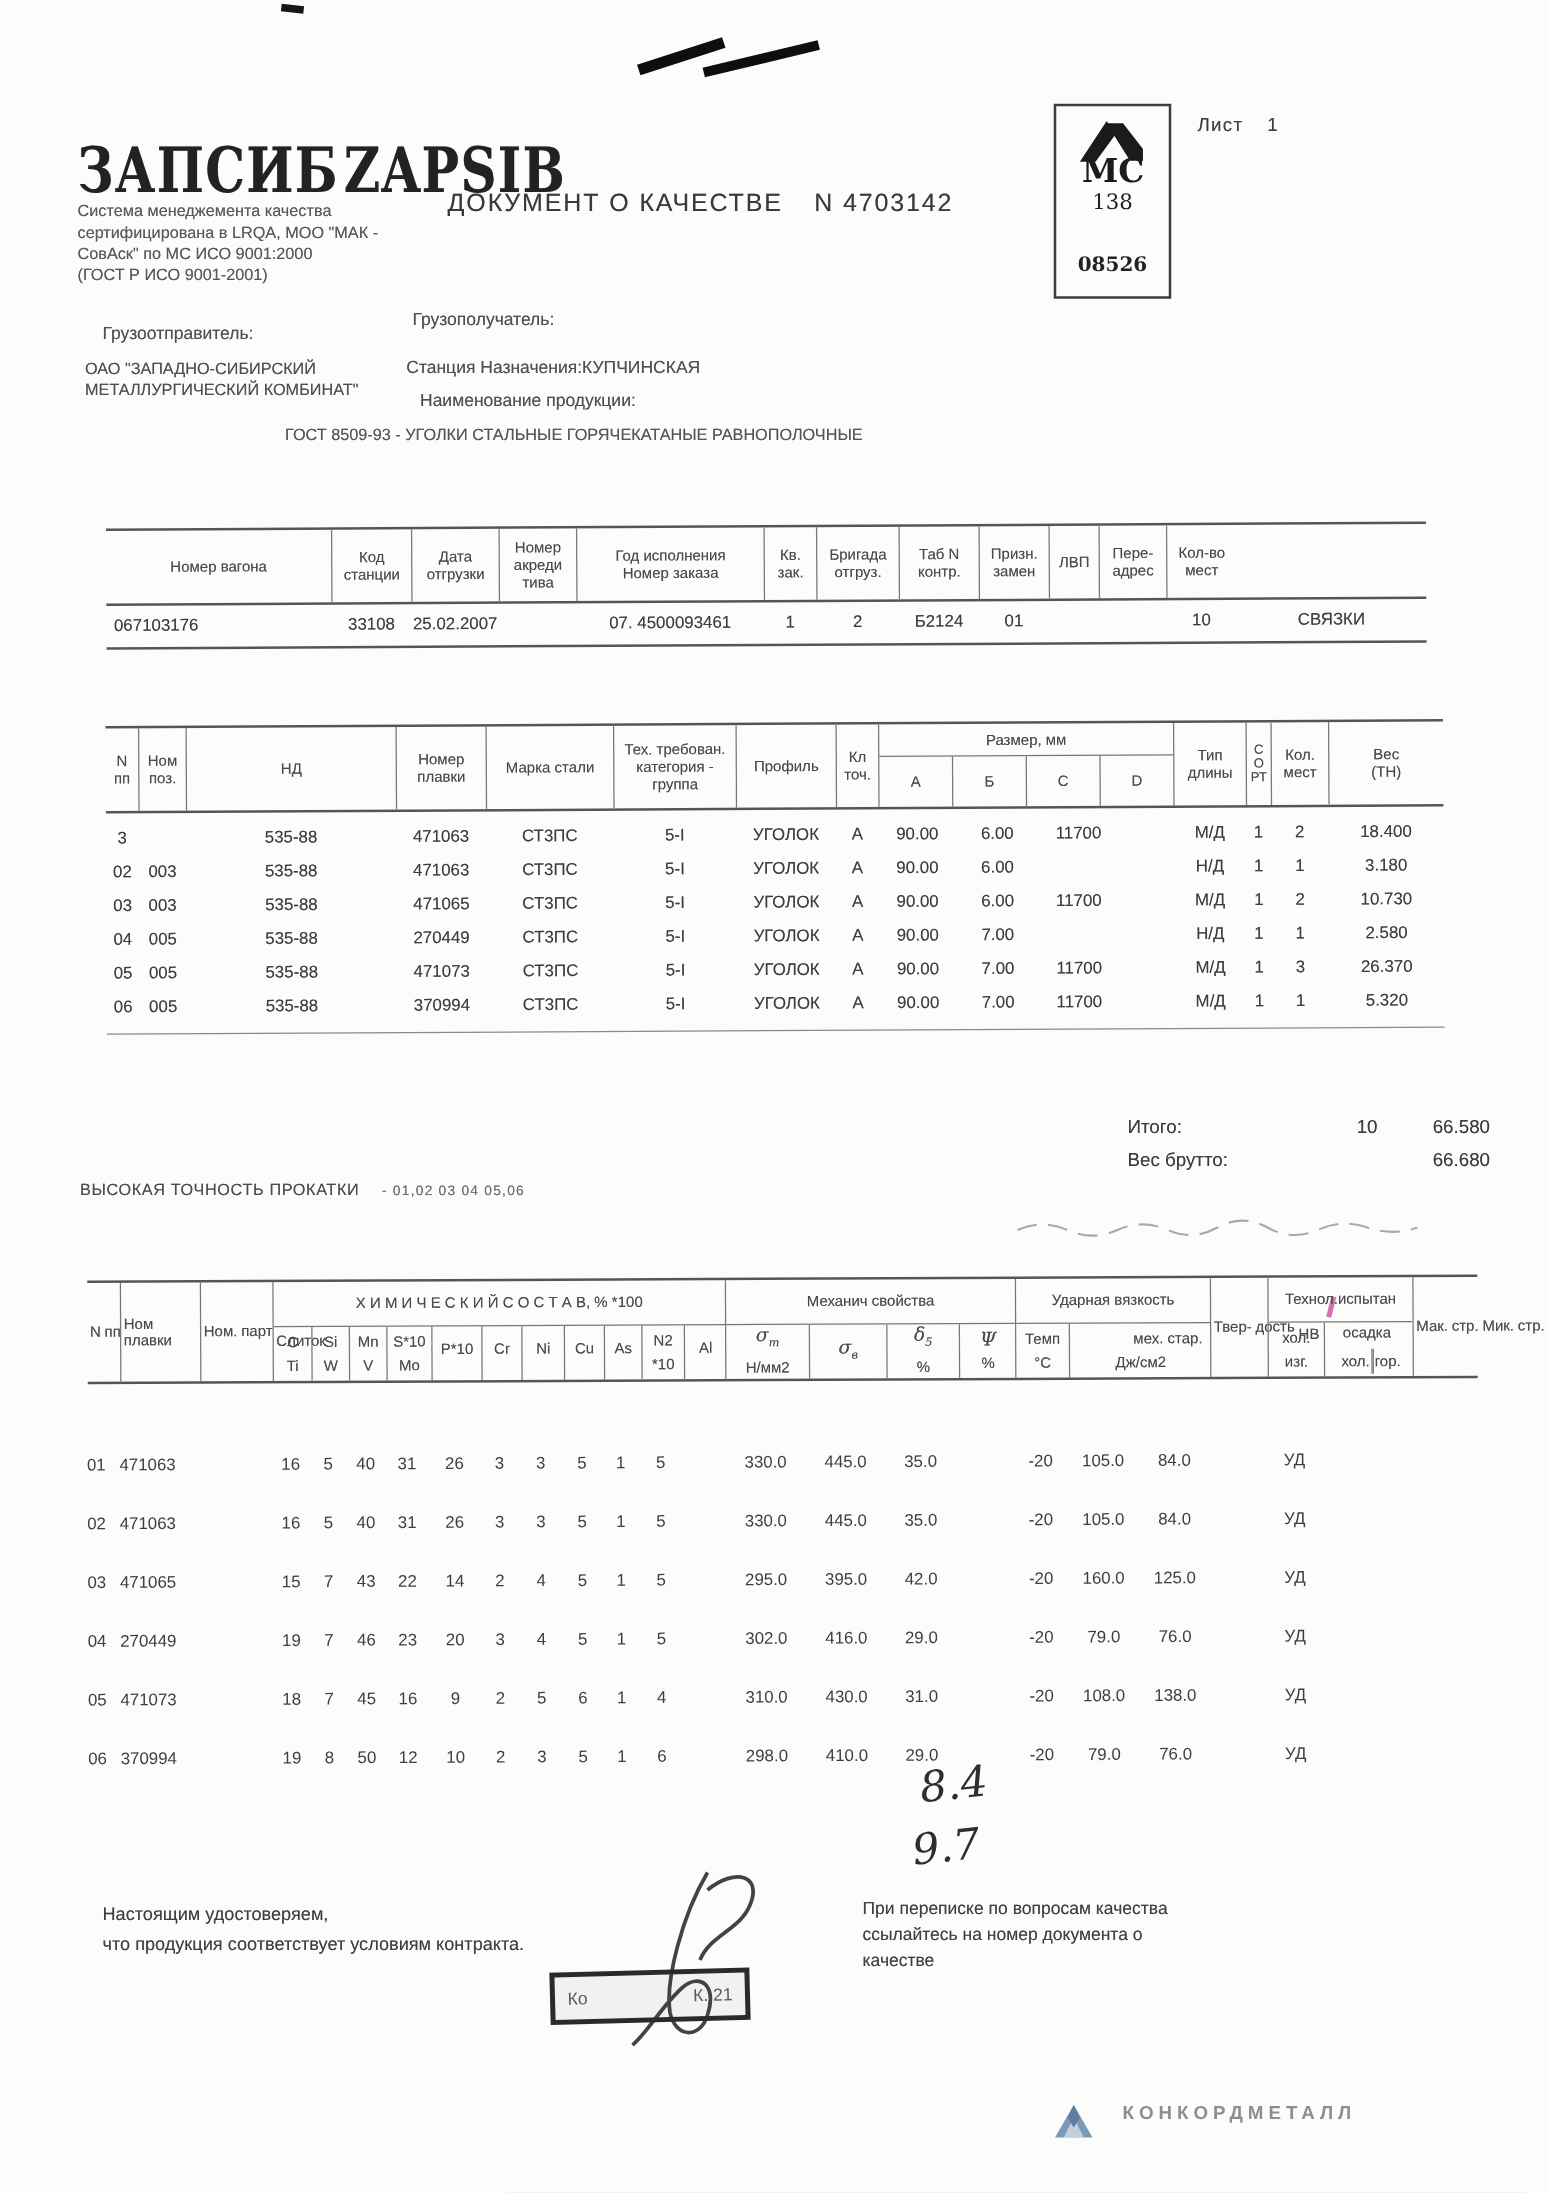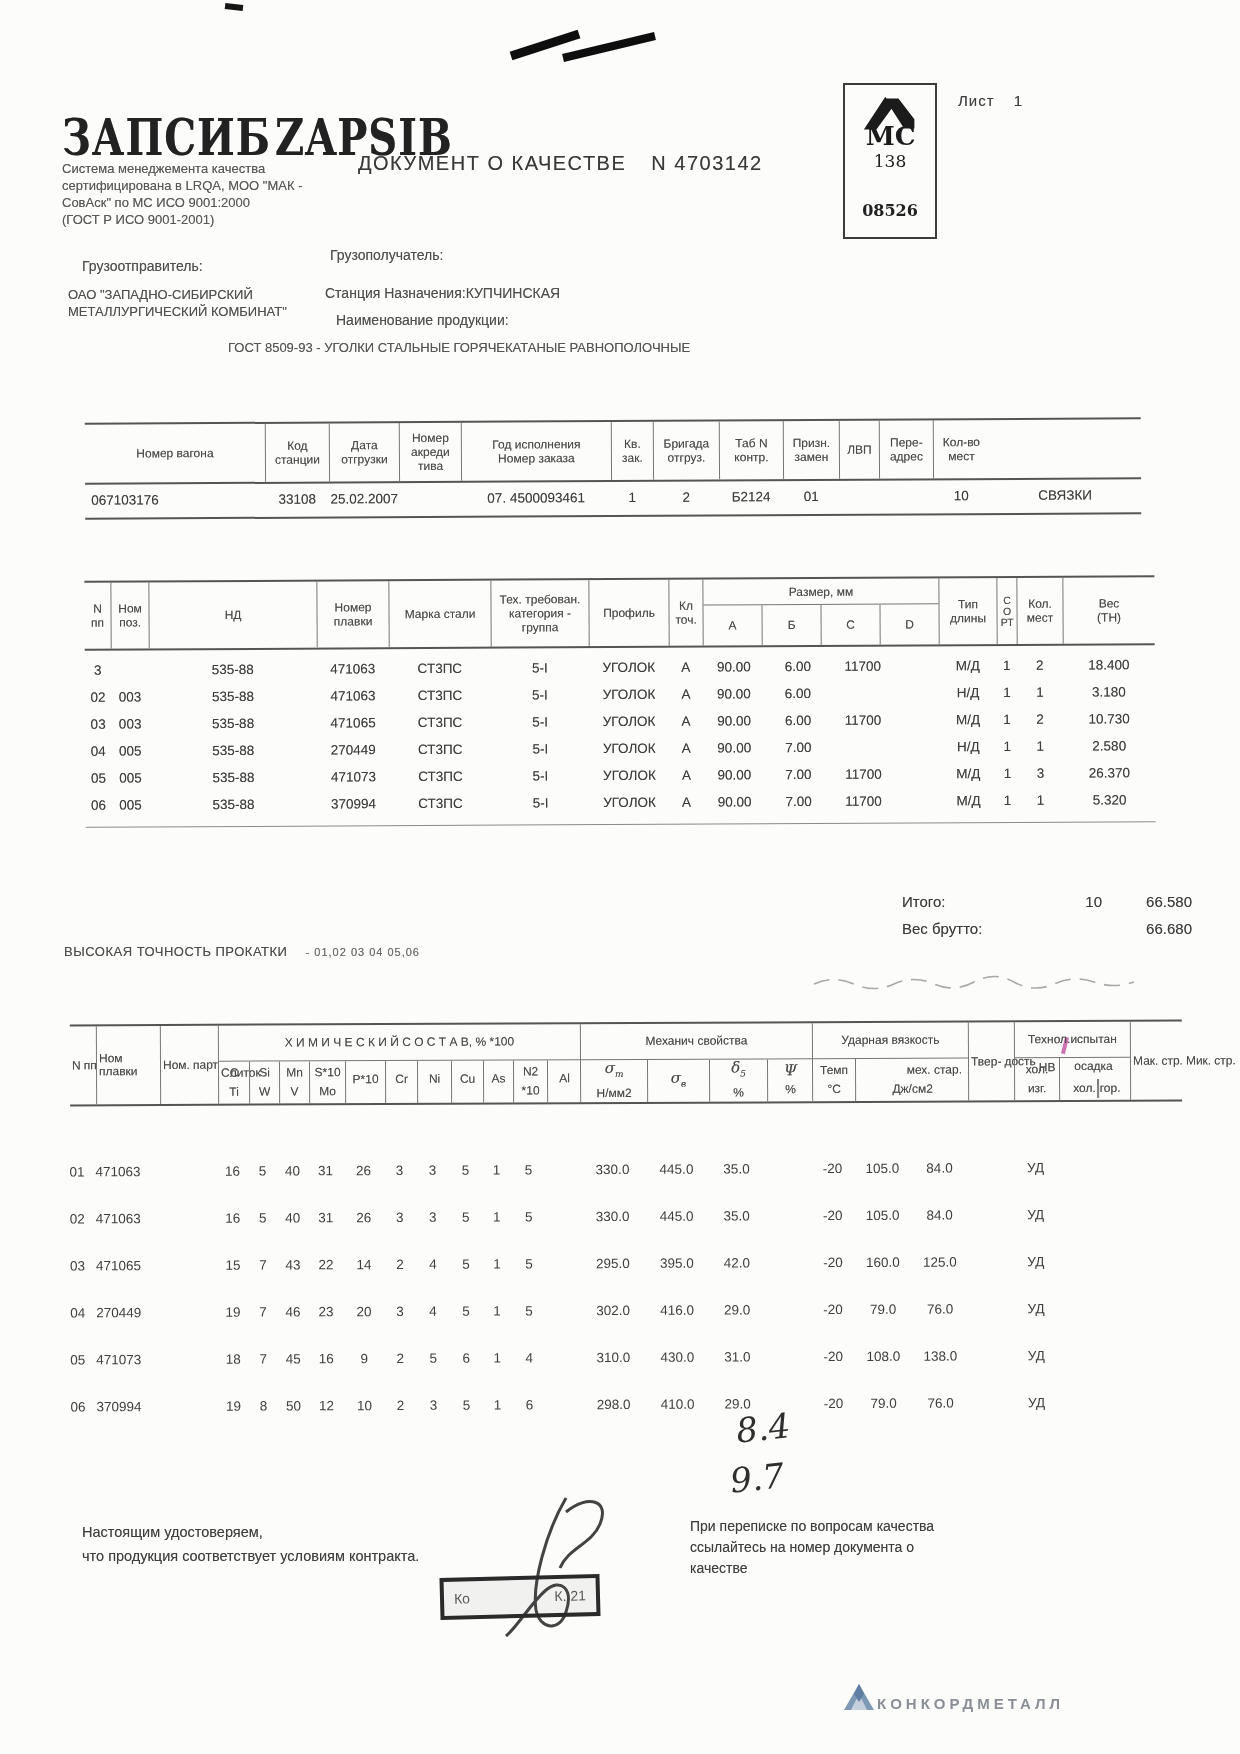--- a/index.html
+++ b/index.html
@@ -69,21 +69,21 @@
   .totals .row{display:grid;grid-template-columns:140px 60px 90px;}
   .totals .num{text-align:right;}
   .note{font-size:13px;letter-spacing:.5px;color:#4c4c4c;}
   .note small{font-size:11px;color:#6b6b6b;letter-spacing:1px;}
   .hand{font-family:"DejaVu Serif",serif;font-style:italic;font-size:34px;color:#2e2e2e;transform:rotate(-6deg);}
   .attest{font-size:14.5px;line-height:24px;color:#3f3f3f;}
   .corr{font-size:14px;line-height:21px;color:#3f3f3f;}
   .cstamp{width:160px;height:42px;border:4px solid #2a2a2a;transform:rotate(-1.5deg);
     display:flex;align-items:center;justify-content:space-between;padding:0 10px;
     font-size:14px;color:#5a5a5a;background:rgba(60,60,60,.06);}
-  .brand{display:flex;align-items:flex-end;gap:1px;}
+  .brand{display:flex;align-items:flex-start;gap:22px;}
   .brand .bt{font-size:15px;letter-spacing:4px;color:#8a8f96;font-weight:bold;}
 </style>
 </head>
 <body>
 
 <div class="page">
 
   <svg class="abs" style="left:505px;top:24px" width="160" height="40">
     <path d="M6 32 L74 10" stroke="#0e0e0e" stroke-width="9" fill="none"></path>
     <path d="M58 34 L150 12" stroke="#0e0e0e" stroke-width="8" fill="none"></path>

